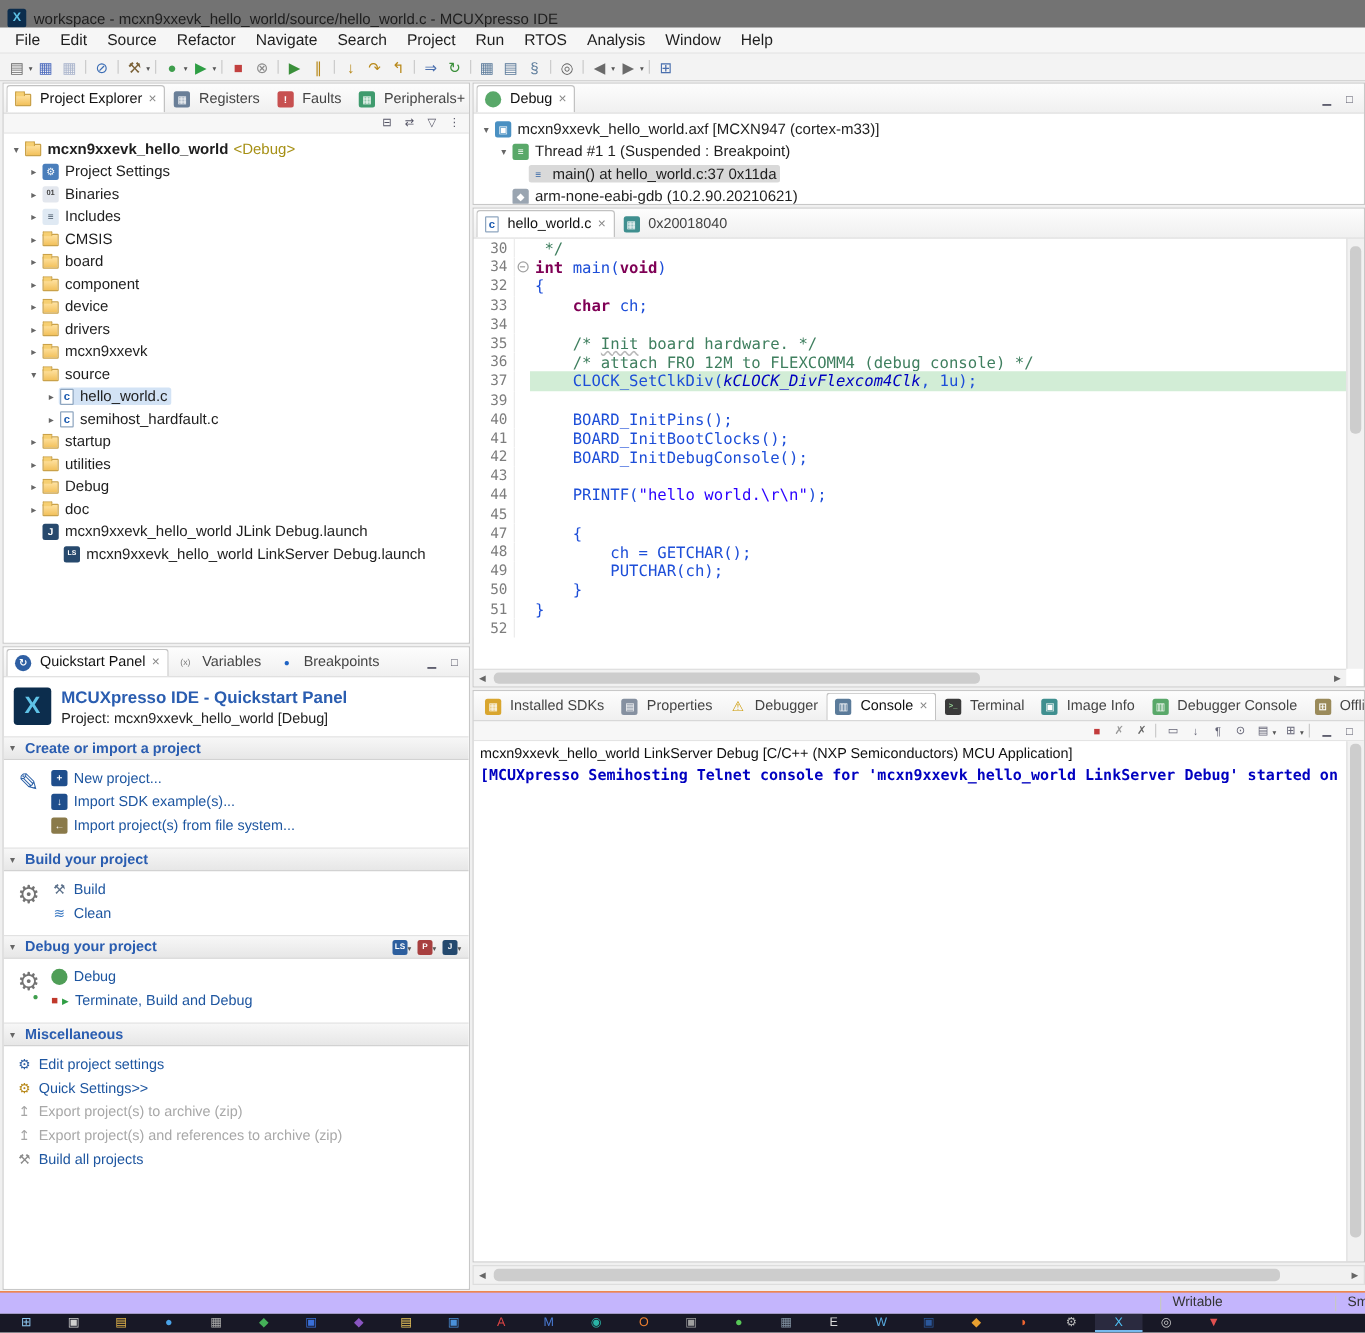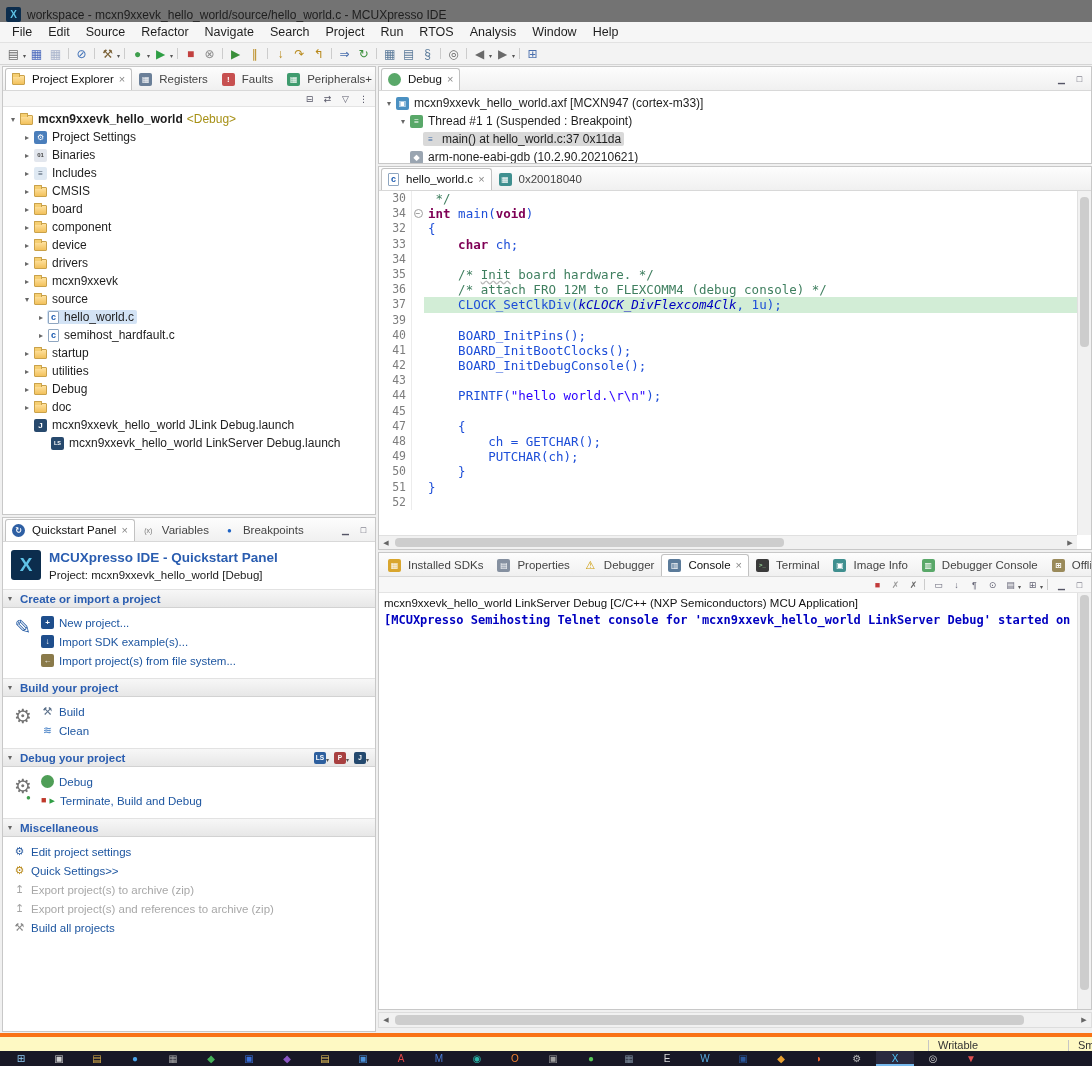--- a/index.html
+++ b/index.html
@@ -122,22 +122,22 @@
     display:inline-flex;align-items:center;justify-content:center;margin-left:4px}
   .qs-body{position:relative;padding:5px 6px 2px 38px}
   .qs-body.noicon{padding-left:10px}
   .qs-big{position:absolute;left:8px;top:8px;font-size:20px;width:24px;text-align:center;line-height:22px}
   .qs-bug{position:absolute;font-size:8px;color:#3f9e4d;left:15px;top:12px}
   .qs-item{display:flex;align-items:center;height:19px;color:#1e56a0;font-size:11.5px;white-space:nowrap}
   .qs-item.disabled{color:#a8a8a8}
   .qs-item .ic{margin-right:5px}
 
   
-  #statusbar{position:absolute;top:1033px;left:0;width:1092px;height:18px;background:#fef9c3;
-    border-top:4px solid #f97316;font-size:11px;color:#333}
+  #statusbar{position:absolute;top:1033px;left:0;width:1092px;height:18px;background:#c4b5fd;
+    border-top:1px solid #f97316;font-size:11px;color:#333}
   .sb-sep{position:absolute;top:3px;width:1px;height:12px;background:#c6c6c6}
   #sb-writable{position:absolute;left:938px;top:2px}
   #sb-insert{position:absolute;left:1078px;top:2px;white-space:nowrap}
   #taskbar{position:absolute;top:1051px;left:0;width:1092px;height:15px;background:#181826;
     display:flex;align-items:center;padding-left:2px;overflow:hidden}
   .tb-app{width:38px;height:15px;display:inline-flex;align-items:center;justify-content:center;
     font-size:10px;flex:none}
   .tb-app.active{background:#2a2a3f;box-shadow:inset 0 -2px 0 #76b9ed}
 </style>
 </head>

